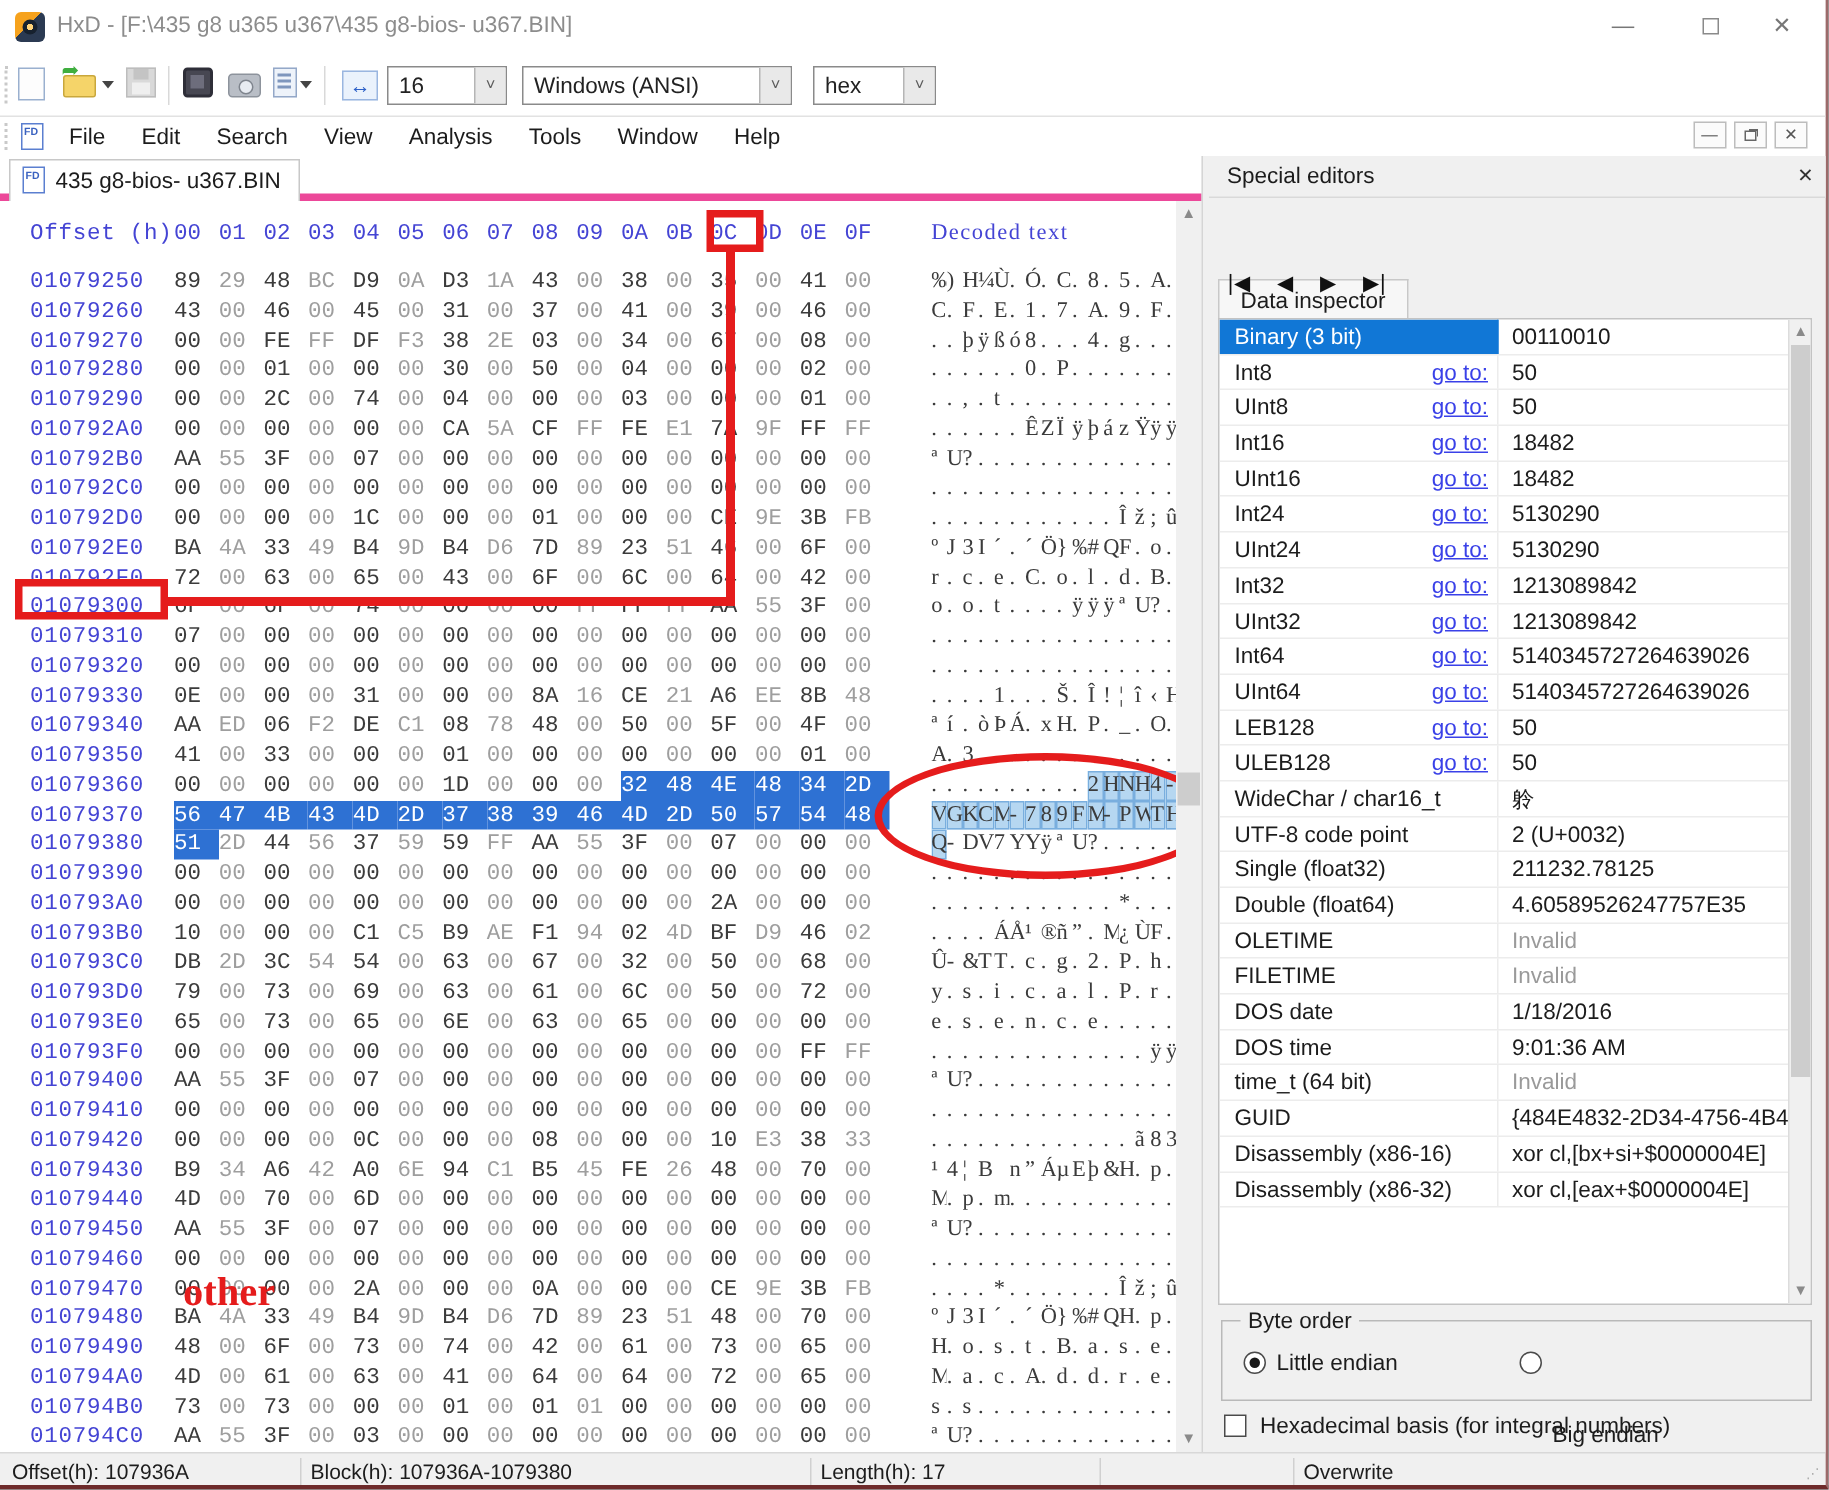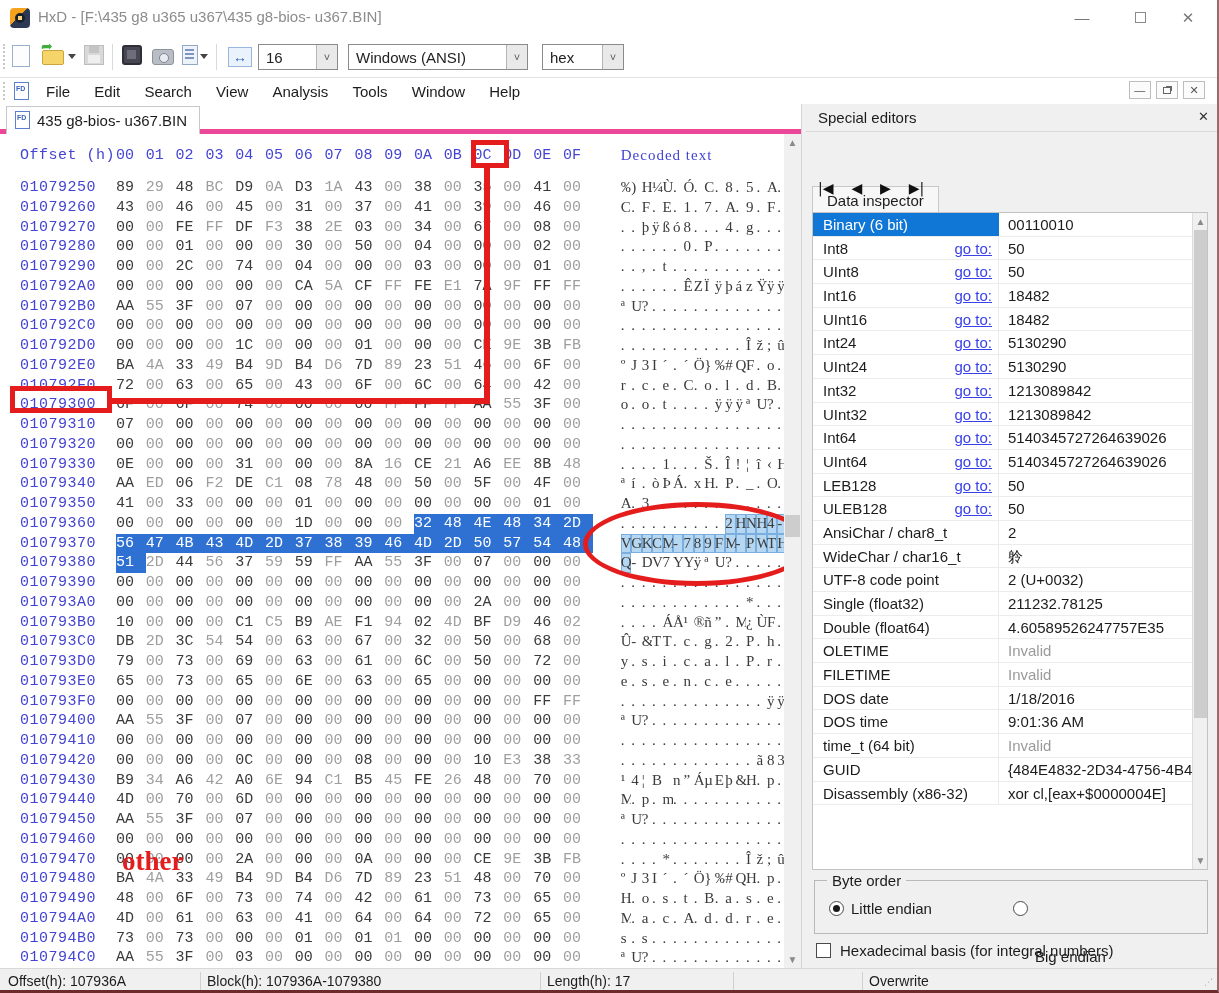--- a/index.html
+++ b/index.html
@@ -268,21 +268,21 @@
       </div>
       <div class="nav">
         <span>|◀</span>
         <span>◀</span>
         <span>▶</span>
         <span>▶|</span>
       </div>
       <div class="grid">
         <div id="insprows">
             <div class="grow">
-              <span class="gname selrow">Binary (6 bit)</span>
+              <span class="gname selrow">Binary (3 bit)</span>
               <span class="gval">00110010</span>
             </div>
             <div class="grow">
               <span class="gname">Int8<a class="goto">go to:</a></span>
               <span class="gval">50</span>
             </div>
             <div class="grow">
               <span class="gname">UInt8<a class="goto">go to:</a></span>
               <span class="gval">50</span>
             </div>
@@ -320,24 +320,20 @@
             </div>
             <div class="grow">
               <span class="gname">LEB128<a class="goto">go to:</a></span>
               <span class="gval">50</span>
             </div>
             <div class="grow">
               <span class="gname">ULEB128<a class="goto">go to:</a></span>
               <span class="gval">50</span>
             </div>
             <div class="grow">
-              <span class="gname">AnsiChar / char8_t</span>
-              <span class="gval">2</span>
-            </div>
-            <div class="grow">
               <span class="gname">WideChar / char16_t</span>
               <span class="gval">䠲</span>
             </div>
             <div class="grow">
               <span class="gname">UTF-8 code point</span>
               <span class="gval">2 (U+0032)</span>
             </div>
             <div class="grow">
               <span class="gname">Single (float32)</span>
               <span class="gval">211232.78125</span>
@@ -362,20 +358,24 @@
               <span class="gname">DOS time</span>
               <span class="gval">9:01:36 AM</span>
             </div>
             <div class="grow">
               <span class="gname">time_t (64 bit)</span>
               <span class="gval inv">Invalid</span>
             </div>
             <div class="grow">
               <span class="gname">GUID</span>
               <span class="gval">{484E4832-2D34-4756-4B43</span>
+            </div>
+            <div class="grow">
+              <span class="gname">Disassembly (x86-16)</span>
+              <span class="gval">xor cl,[bx+si+$0000004E]</span>
             </div>
             <div class="grow">
               <span class="gname">Disassembly (x86-32)</span>
               <span class="gval">xor cl,[eax+$0000004E]</span>
             </div>
           </div>
         <div class="gscroll">
           <div class="sb-arrow sb-up">▲</div>
           <div class="thumb"></div>
           <div class="sb-arrow sb-down">▼</div>

